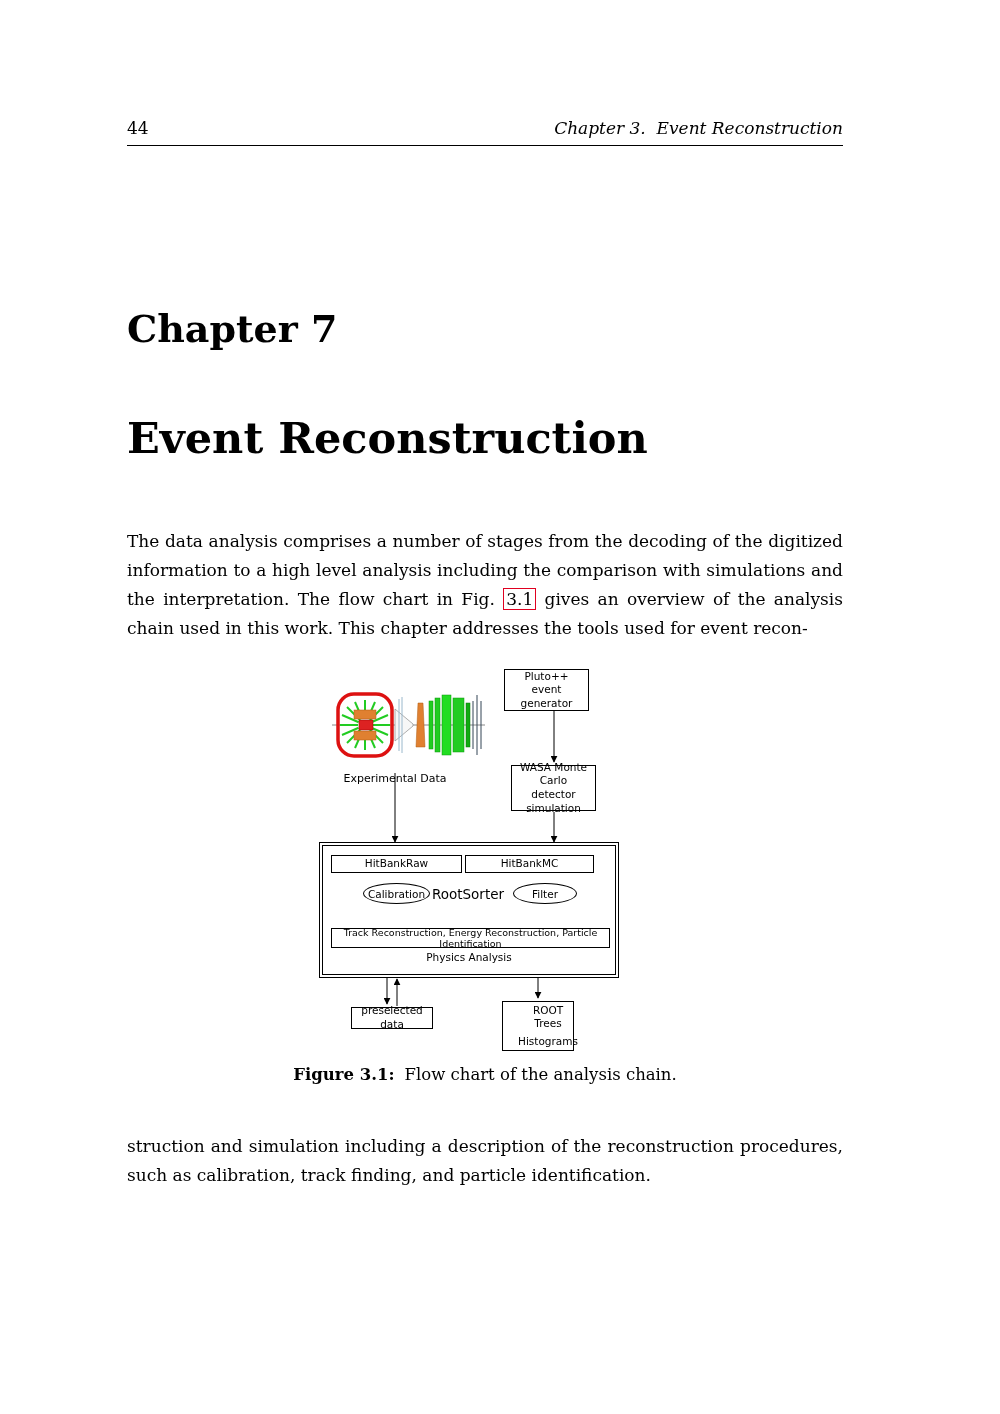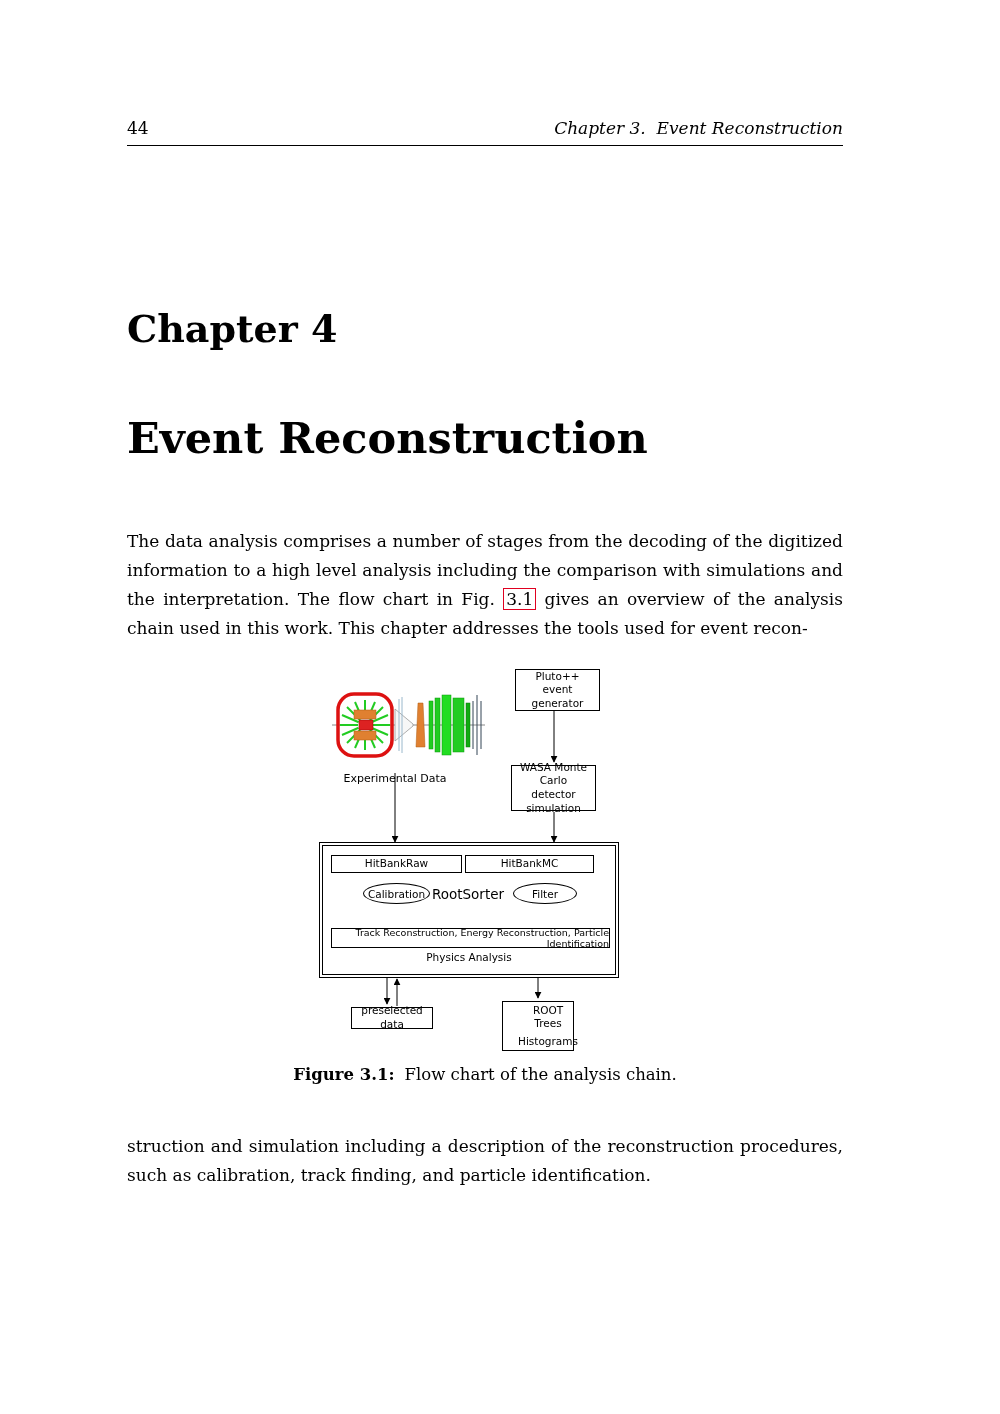--- a/index.html
+++ b/index.html
@@ -32,40 +32,40 @@
   .dbox { position:absolute; border:1px solid #000; background:#fff;
           display:flex; flex-direction:column; align-items:center; justify-content:center;
           text-align:center; font-size:10.5px; line-height:1.3; }
   .bigbox { position:absolute; left:195px; top:180px; width:294px; height:130px;
             border:1px solid #000; outline:1px solid #000; outline-offset:2px; background:#fff; }
   .ellipse { position:absolute; border:1px solid #000; border-radius:50%; background:#fff;
              display:flex; align-items:center; justify-content:center; font-size:10.5px; }
   .rootsorter-label { position:absolute; left:107px; top:40px; width:76px; text-align:center;
                       font-size:13.5px; }
   .track-box { position:absolute; left:8px; top:82px; width:279px; height:20px; border:1px solid #000;
-               display:flex; align-items:center; justify-content:center; font-size:9.5px; text-align:right; }
+               display:flex; align-items:center; justify-content:center; font-size:9.5px; text-align:center; }
   .physics-label { position:absolute; left:0; right:0; top:105px; text-align:center; font-size:10.5px; }
 
   
   .caption { text-align:center; font-size:16.5px; }
   .caption .cap-label { font-weight:bold; margin-right:10px; }
   .outro { margin-top:48px; font-size:17px; line-height:29px; text-align:justify; }
 </style>
 </head>
 <body>
 
 <div class="page">
 
   <div class="running-head">
     <span>44</span>
     <span class="running-title">Chapter 3.  Event Reconstruction</span>
   </div>
   <div class="head-rule"></div>
 
-  <div class="kicker">Chapter 4</div>
+  <div class="kicker">Chapter 7</div>
   <div class="title">Event Reconstruction</div>
 
   <p class="body-par"><span>The data analysis comprises a number of stages from the decoding of the digitized information to a high level analysis including the comparison with simulations and the interpretation. The flow chart in Fig. </span><span class="fig-ref">3.1</span><span> gives an overview of the analysis chain used in this work. This chapter addresses the tools used for event recon-</span></p>
 
   <div class="diagram">
 
     <svg class="svg-layer" viewBox="0 0 716 400">
       <defs>
         <marker id="arr" viewBox="0 0 10 10" refX="9" refY="5" markerWidth="7" markerHeight="7" orient="auto-start-reverse">
           <path d="M0,0 L10,5 L0,10 z" fill="#000"></path>
@@ -122,21 +122,21 @@
         <line x1="427" y1="147" x2="427" y2="177" marker-end="url(#arr)"></line>
         <line x1="268" y1="108" x2="268" y2="177" marker-end="url(#arr)"></line>
         <line x1="260" y1="313" x2="260" y2="339" marker-end="url(#arr)"></line>
         <line x1="270" y1="341" x2="270" y2="314" marker-end="url(#arr)"></line>
         <line x1="411" y1="313" x2="411" y2="333" marker-end="url(#arr)"></line>
       </g>
     </svg>
 
     <div class="dlabel" style="left:203px; top:107px; width:130px;">Experimental Data</div>
 
-    <div class="dbox" style="left:388px; top:4px; width:85px; height:42px;">
+    <div class="dbox" style="left:377px; top:4px; width:85px; height:42px;">
       <span>Pluto++</span>
       <span>event generator</span>
     </div>
 
     <div class="dbox" style="left:384px; top:100px; width:85px; height:46px;">
       <span>WASA Monte Carlo</span>
       <span>detector simulation</span>
     </div>
 
     <div class="bigbox">

